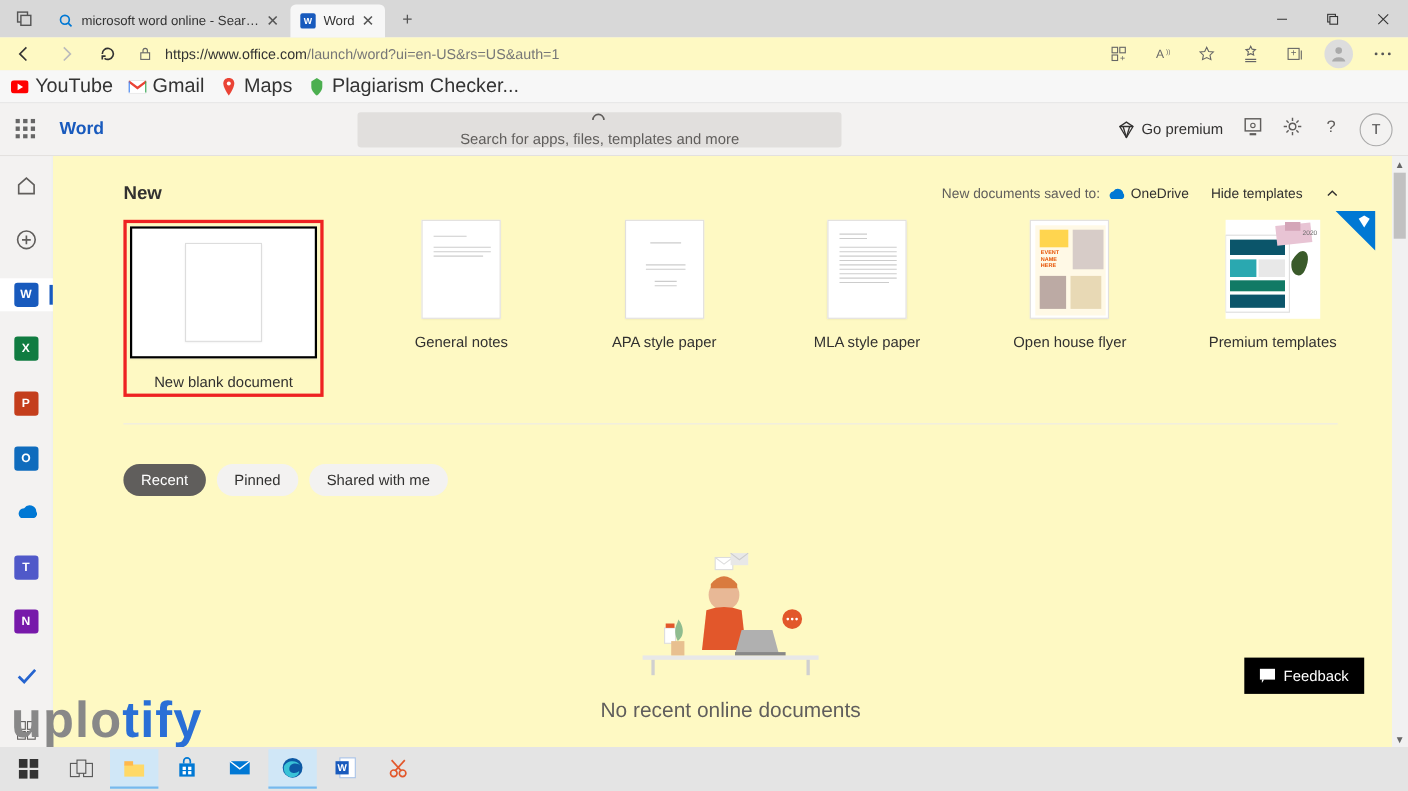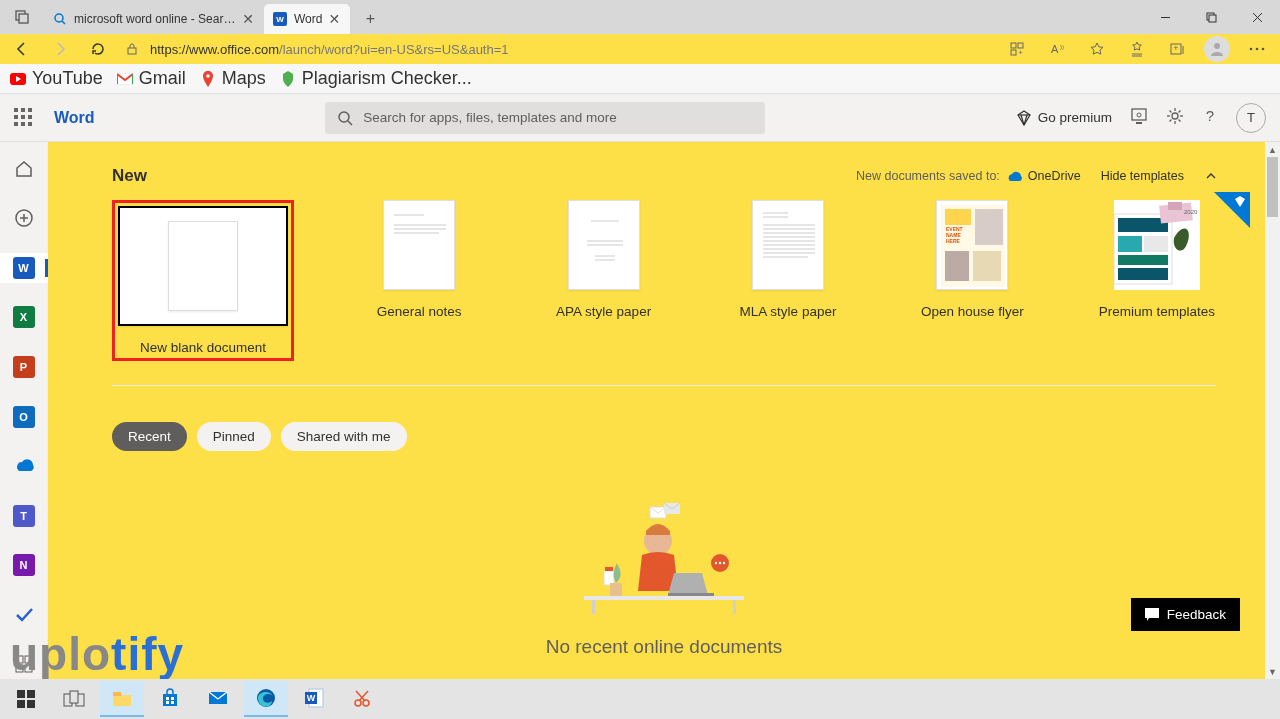--- a/index.html
+++ b/index.html
@@ -10,52 +10,52 @@
 .tab-actions { width: 44px; height: 34px; display: flex; align-items: center; justify-content: center; }
 .tab { height: 30px; margin-top: 4px; display: flex; align-items: center; padding: 0 8px; font-size: 12px; color: #333; max-width: 220px; position: relative; }
 .tab.active { background: #f7f7f7; border-radius: 5px 5px 0 0; }
 .tab-favicon { width: 16px; height: 16px; margin-right: 6px; display: flex; align-items: center; justify-content: center; }
 .tab-title { flex: 1; overflow: hidden; white-space: nowrap; text-overflow: ellipsis; }
 .tab-close { width: 16px; height: 16px; margin-left: 4px; display: flex; align-items: center; justify-content: center; color: #555; font-size: 14px; }
 .tab-new { width: 28px; height: 28px; margin-left: 6px; margin-top: 3px; display: flex; align-items: center; justify-content: center; color: #555; font-size: 16px; }
 .win-controls { margin-left: auto; display: flex; }
 .win-btn { width: 46px; height: 34px; display: flex; align-items: center; justify-content: center; color: #333; }
 
-.browser-toolbar { height: 30px; background: #fde047; display: flex; align-items: center; padding: 0 6px; gap: 6px; }
+.browser-toolbar { height: 30px; background: #fef9c3; display: flex; align-items: center; padding: 0 6px; gap: 6px; }
 .nav-btn { width: 32px; height: 30px; display: flex; align-items: center; justify-content: center; color: #555; }
 .nav-btn.disabled { color: #bbb; }
 .url-lock { width: 24px; display: flex; align-items: center; justify-content: center; color: #666; }
 .url-text { flex: 1; font-size: 13px; color: #777; }
 .url-text .dark { color: #333; }
 .tb-icon { width: 34px; height: 30px; display: flex; align-items: center; justify-content: center; color: #666; }
 .avatar-small { width: 26px; height: 26px; border-radius: 50%; background: #ddd; margin: 0 4px; display:flex;align-items:center;justify-content:center }
 
 .bookmarks-bar { height: 30px; background: #f7f7f7; display: flex; align-items: center; padding: 0 10px; gap: 14px; border-bottom: 1px solid #e1e1e1; }
 .bookmark { display: flex; align-items: center; gap: 6px; font-size: 18px; color: #333; }
 .bm-icon { width: 16px; height: 16px; display:flex;align-items:center;justify-content:center; }
 
 
 .office-header { height: 48px; background: #f3f2f1; display: flex; align-items: center; padding: 0 14px; border-bottom: 1px solid #e1dfdd; }
 .waffle { width: 20px; height: 20px; margin-right: 20px; }
 .app-name { color: #185ABD; font-size: 16px; font-weight: 600; }
-.search-box { margin-left: auto; margin-right: auto; width: 440px; height: 32px; background: #e1dfdd; border-radius: 3px; display: flex; align-items: center; padding: 0 12px; gap: 10px; font-size: 13.5px; color: #605e5c; }
+.search-box { margin-left: auto; margin-right: auto; width: 440px; height: 32px; background: #e1dfdd; border-radius: 3px; display: flex; align-items: center; padding: 0 12px; gap: 10px; font-size: 13.5px; color: #605e5c; flex-direction: column; }
 .hdr-right { display: flex; align-items: center; gap: 18px; margin-left: 20px; }
 .go-premium { display: flex; align-items: center; gap: 6px; font-size: 13.5px; color: #323130; }
 .hdr-icon { color: #605e5c; }
 .user-badge { width: 30px; height: 30px; border: 1px solid #aaa; border-radius: 50%; display: flex; align-items: center; justify-content: center; font-size: 13px; color: #444; }
 
 
 .main-wrap { display: flex; height: calc(100% - 34px - 30px - 30px - 48px - 40px); position: relative; }
 .left-rail { width: 48px; background: #f3f2f1; display: flex; flex-direction: column; align-items: center; padding-top: 12px; gap: 20px; border-right: 1px solid #eee; }
 .rail-item { width: 48px; height: 32px; display: flex; align-items: center; justify-content: center; position: relative; }
 .rail-item.active::after { content: ""; position: absolute; right: 0; top: 6px; bottom: 6px; width: 3px; background: #185ABD; }
 .rail-item.active-bg { background: #fff; }
 .tile-icon { width: 22px; height: 22px; border-radius: 3px; display:flex;align-items:center;justify-content:center;font-size:11px;font-weight:700;color:#fff; }
 
-.content { flex: 1; background: #fde047; overflow-y: auto; position: relative; }
+.content { flex: 1; background: #fef9c3; overflow-y: auto; position: relative; }
 .scroll-inner { padding: 24px 64px 40px 64px; }
 .row-hdr { display: flex; align-items: center; margin-bottom: 14px; }
 .new-title { font-size: 17px; font-weight: 600; color: #323130; }
 .saved-to { margin-left: auto; font-size: 12.5px; color: #605e5c; display:flex;align-items:center;gap:6px;text-align:center; }
 .hide-tpl { font-size: 12.5px; color: #323130; margin-left: 20px; display:flex;align-items:center;gap:22px; }
 
 .templates-row { display: flex; gap: 66px; border-bottom: 1px solid #edebe9; padding-bottom: 24px; }
 .tpl-card { width: 140px; display: flex; flex-direction: column; align-items: center; gap: 14px; }
 .tpl-thumb { width: 72px; height: 90px; background: #fff; border: 1px solid #e1dfdd; box-shadow: 0 1px 2px rgba(0,0,0,.08); position: relative; }
 .tpl-thumb.blank { width: 170px; height: 120px; border: 2px solid #000; display:flex;align-items:center;justify-content:center; }

